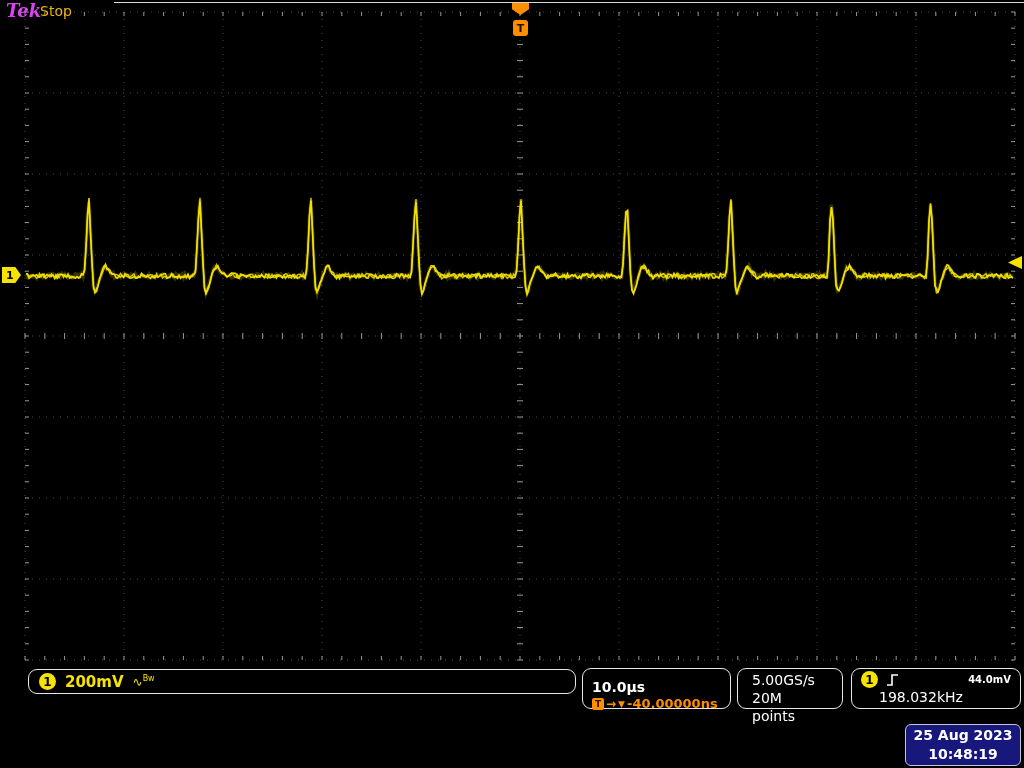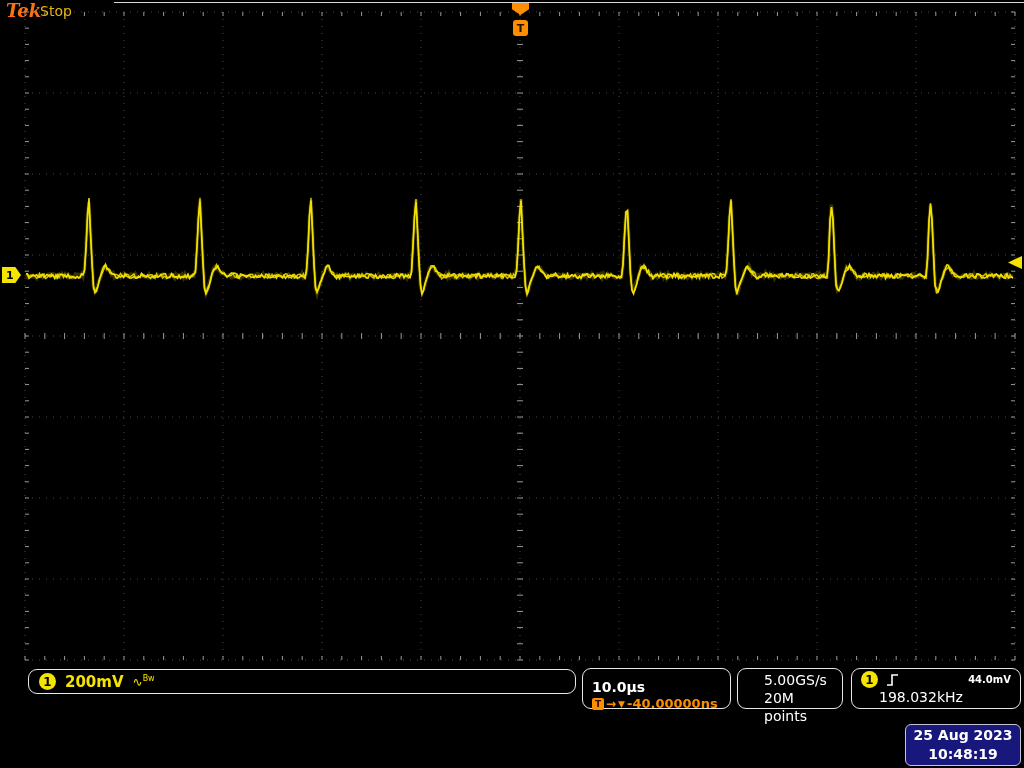--- a/index.html
+++ b/index.html
@@ -1,20 +1,20 @@
 <!DOCTYPE html>
 <html><head>
 <meta charset="utf-8">
 <style>
   html,body{margin:0;padding:0;background:#000;}
   #scope{position:relative;width:1024px;height:768px;background:#000;overflow:hidden;
          font-family:"DejaVu Sans",sans-serif;-webkit-font-smoothing:antialiased;}
   .abs{position:absolute;}
   
-  #brand{left:6px;top:0px;color:#f97316;font-family:"DejaVu Serif",serif;font-style:italic;
+  #brand{left:6px;top:0px;color:#d946ef;font-family:"DejaVu Serif",serif;font-style:italic;
          font-weight:bold;font-size:18px;}
   #acq-status{left:40px;top:3px;color:#eab308;font-size:14px;}
   #topline{left:114px;top:2px;width:910px;height:1px;background:#d8d8d8;}
   
   #trig-pos-arrow{left:512px;top:3px;width:17px;height:12px;background:#ff8d00;
       clip-path:polygon(0 0,100% 0,100% 52%,50% 100%,0 52%);}
   #trig-pos-badge{left:513px;top:20px;width:15px;height:16px;background:#ff8d00;border-radius:3px;
       color:#241200;font-size:11px;font-weight:bold;display:flex;align-items:center;justify-content:center;}
   
   #gnd-marker{left:2px;top:267px;width:19px;height:16px;background:#f5e300;
@@ -33,21 +33,21 @@
   #ch-coupling{color:#f5e300;font-size:12px;display:flex;align-items:flex-start;}
   #ch-bw{font-size:8px;position:relative;top:-1px;}
   #box-time{left:582px;top:668px;width:149px;height:41px;padding:10px 9px;}
   #h-scale{font-size:14px;font-weight:bold;color:#fff;}
   #trig-line{display:flex;align-items:center;gap:2px;color:#ff8d00;margin-top:1px;}
   #trig-badge-small{width:12px;height:12px;background:#ff8d00;border-radius:2px;color:#241200;
       font-size:9px;font-weight:bold;display:flex;align-items:center;justify-content:center;}
   #trig-arrow-glyph{font-size:12px;font-weight:bold;}
   #trig-slope-down{font-size:9px;}
   #trig-delay{font-size:13px;font-weight:bold;}
-  #box-acq{left:737px;top:668px;width:106px;height:41px;padding:2px 26px;font-size:14px;line-height:1.3;}
+  #box-acq{left:737px;top:668px;width:106px;height:41px;padding:2px 14px;font-size:14px;line-height:1.3;}
   #box-trig{left:851px;top:668px;width:170px;height:41px;padding:2px 9px;}
   #trig-row1{display:flex;align-items:center;gap:8px;}
   #trig-level-val{margin-left:auto;font-size:10px;font-weight:bold;}
   #trig-freq{font-size:14px;margin-left:18px;margin-top:1px;}
   #box-date{left:905px;top:724px;width:116px;height:42px;background:#17177c;border:1px solid #c4c4d4;
       border-radius:6px;display:flex;flex-direction:column;align-items:center;justify-content:center;
       color:#fff;font-weight:bold;font-size:14px;line-height:1.35;}
   svg#gfx{position:absolute;left:0;top:0;}
 </style>
 </head>

